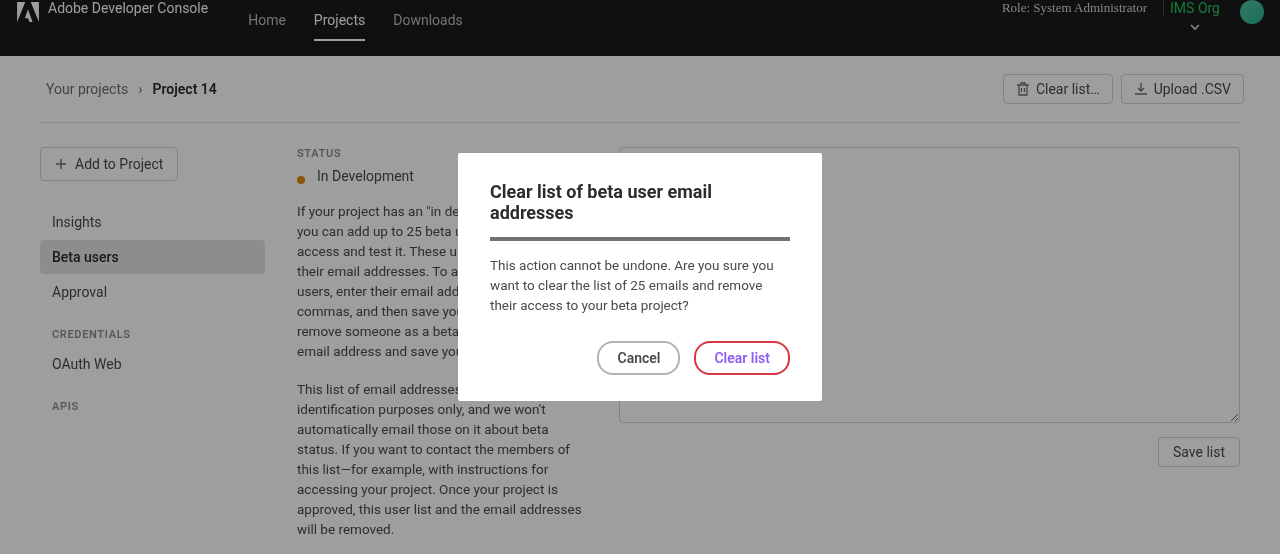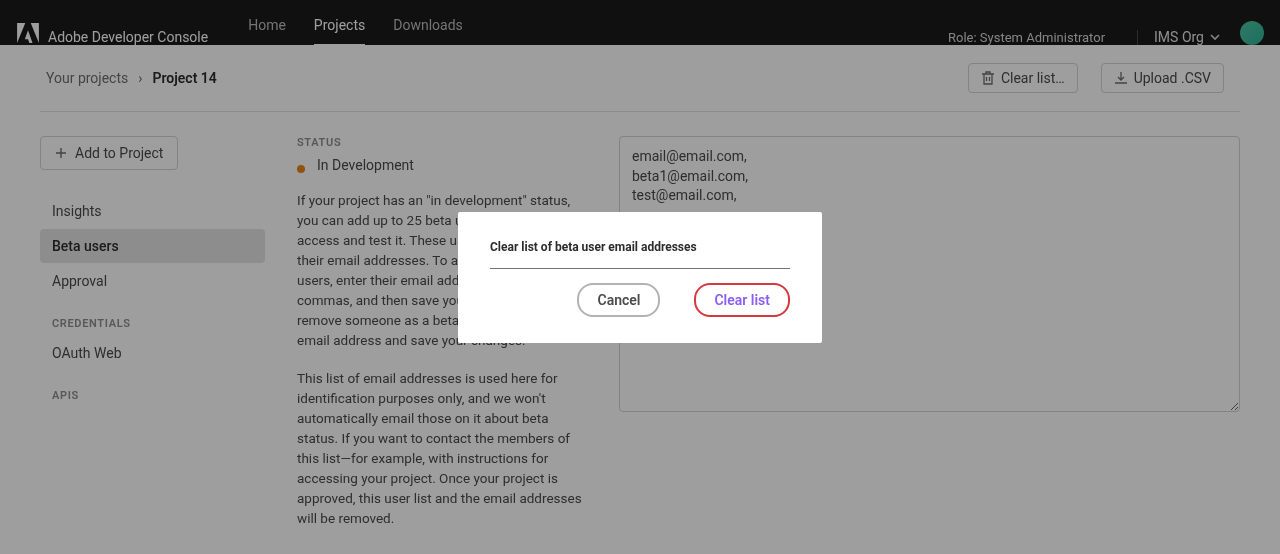--- a/index.html
+++ b/index.html
@@ -1,36 +1,36 @@
 <!DOCTYPE html>
 <html><head>
   <meta charset="utf-8">
   <style>
     * { margin: 0; padding: 0; box-sizing: border-box; font-family: -apple-system, BlinkMacSystemFont, "Segoe UI", Roboto, sans-serif; }
     body { background: #fff; color: #2c2c2c; width: 1280px; height: 554px; overflow: hidden; position: relative; }
 
     
-    .topnav { height: 45px; background: #1a1a1a; display: flex; align-items: flex-end; padding: 0 16px; color: #e8e8e8; }
+    .topnav { height: 56px; background: #1a1a1a; display: flex; align-items: flex-start; padding: 0 16px; color: #e8e8e8; }
     .logo { width: 24px; height: 24px; display: inline-flex; align-items: center; justify-content: center; margin-right: 8px; }
     .brand { font-size: 14px; font-weight: 400; color: #fff; margin-right: 40px; }
     .nav-links { display: flex; gap: 28px; }
     .nav-link { color: #bcbcbc; font-size: 14px; padding: 12px 0; cursor: pointer; position: relative; }
     .nav-link.active { color: #fff; }
     .nav-link.active::after { content: ""; position: absolute; left: 0; right: 0; bottom: -1px; height: 2px; background: #fff; }
     .spacer { flex: 1; }
-    .role { color: #d6d6d6; font-size: 13px; padding-right: 32px; border-right: 1px solid #4a4a4a; margin-right: 16px; }
-    .org { color: #e5e5e5; font-size: 14px; display: flex; align-items: center; gap: 6px; margin-right: 20px; }
+    .role { color: #d6d6d6; font-size: 13px; padding-right: 16px; border-right: 1px solid #4a4a4a; margin-right: 6px; font-family: Liberation Serif, serif; }
+    .org { color: #22c55e; font-size: 14px; display: flex; align-items: center; gap: 6px; margin-right: 20px; flex-direction: column; }
     .avatar { width: 24px; height: 24px; border-radius: 50%; background: linear-gradient(135deg, #4fc3a1, #2eb398); }
 
     
-    .subhead { display: flex; align-items: center; padding: 18px 56px 0 46px; }
+    .subhead { display: flex; align-items: center; padding: 18px 36px 0 46px; }
     .crumb { color: #6e6e6e; font-size: 14px; margin-right: 10px; }
     .crumb-sep { color: #6e6e6e; margin-right: 10px; font-size: 14px; }
     .crumb-current { color: #2c2c2c; font-size: 14px; font-weight: 600; }
-    .sub-actions { display: flex; gap: 23px; }
+    .sub-actions { display: flex; gap: 8px; }
     .btn-outline { display: flex; align-items: center; gap: 6px; padding: 6px 12px; border: 1px solid #d3d3d3; background: #fff; border-radius: 4px; font-size: 14px; color: #4b4b4b; cursor: pointer; }
     .hr { border: none; border-top: 1px solid #e1e1e1; margin: 18px 40px 0 40px; }
 
     
     .main { display: flex; padding: 24px 40px 0 40px; gap: 32px; }
     .sidebar { width: 225px; flex-shrink: 0; }
     .add-btn { display: flex; align-items: center; gap: 8px; padding: 8px 14px; border: 1px solid #d3d3d3; background: #fff; border-radius: 4px; font-size: 14px; color: #4b4b4b; cursor: pointer; margin-bottom: 24px; }
     .side-item { padding: 9px 12px; font-size: 14px; color: #4b4b4b; border-radius: 4px; cursor: pointer; margin-bottom: 1px; }
     .side-item.active { background: #e4e4e4; color: #2c2c2c; font-weight: 500; }
     .side-heading { font-size: 11px; letter-spacing: 0.06em; color: #8e8e8e; font-weight: 600; padding: 18px 12px 6px; }
@@ -43,24 +43,24 @@
 
     .col-emails { flex: 1; }
     .emails-head { font-size: 17px; font-weight: 700; color: #2c2c2c; margin-bottom: 14px; }
     .emails-box { width: 100%; min-height: 276px; border: 1px solid #d3d3d3; border-radius: 4px; padding: 10px 12px; font-size: 14px; line-height: 1.4; color: #4b4b4b; resize: both; font-family: inherit; }
     .save-wrap { display: flex; justify-content: flex-end; margin-top: 10px; }
     .save-btn { padding: 6px 14px; border: 1px solid #d3d3d3; background: #fff; border-radius: 4px; font-size: 14px; color: #4b4b4b; cursor: pointer; }
 
     
     .overlay { position: absolute; inset: 0; background: rgba(0,0,0,0.38); display: flex; align-items: center; justify-content: center; }
     .modal { width: 364px; background: #fff; padding: 28px 32px 26px; border-radius: 2px; }
-    .modal-title { font-size: 12px; font-weight: 700; color: #2c2c2c; padding-bottom: 14px; border-bottom: 1px solid #737373; margin-bottom: 14px; }
+    .modal-title { font-size: 18px; font-weight: 700; color: #2c2c2c; padding-bottom: 14px; border-bottom: 4px solid #737373; margin-bottom: 14px; }
     .modal-body { font-size: 13.5px; line-height: 1.5; color: #4b4b4b; margin-bottom: 26px; }
     .modal-actions { display: flex; justify-content: flex-end; gap: 14px; }
-    .btn-pill { padding: 7px 18px; border-radius: 16px; font-size: 14px; cursor: pointer; font-weight: 600; margin-left: 20px; }
+    .btn-pill { padding: 7px 18px; border-radius: 16px; font-size: 14px; cursor: pointer; font-weight: 600; }
     .btn-cancel { background: #fff; color: #4b4b4b; border: 2px solid #b3b3b3; }
     .btn-danger { background: #fff; color: #8b5cf6; border: 2px solid #d7373f; }
 
     svg { display: block; }
     .chev { width: 10px; height: 10px; }
   </style>
 </head>
 <body>
 
 <div class="topnav">
@@ -132,25 +132,29 @@
       <span>In Development</span>
     </div>
     <p class="body-text">If your project has an "in development" status, you can add up to 25 beta users to let them access and test it. These users are identified by their email addresses. To add people as beta users, enter their email addresses separated by commas, and then save your changes. To remove someone as a beta user, remove their email address and save your changes.</p>
     <p class="body-text">This list of email addresses is used here for identification purposes only, and we won't automatically email those on it about beta status. If you want to contact the members of this list—for example, with instructions for accessing your project. Once your project is approved, this user list and the email addresses will be removed.</p>
   </div>
 
   <div class="col-emails">
     <textarea class="emails-box" style="">email@email.com,
 beta1@email.com,
 test@email.com,</textarea>
+    <div class="save-wrap">
+      <button class="save-btn">Save list</button>
+    </div>
   </div>
 
 </div>
 
 <div class="overlay">
   <div class="modal">
     <div class="modal-title">Clear list of beta user email addresses</div>
+    <div class="modal-body">This action cannot be undone. Are you sure you want to clear the list of 25 emails and remove their access to your beta project?</div>
     <div class="modal-actions">
       <button class="btn-pill btn-cancel">Cancel</button>
       <button class="btn-pill btn-danger">Clear list</button>
     </div>
   </div>
 </div>
 
 </body></html>

